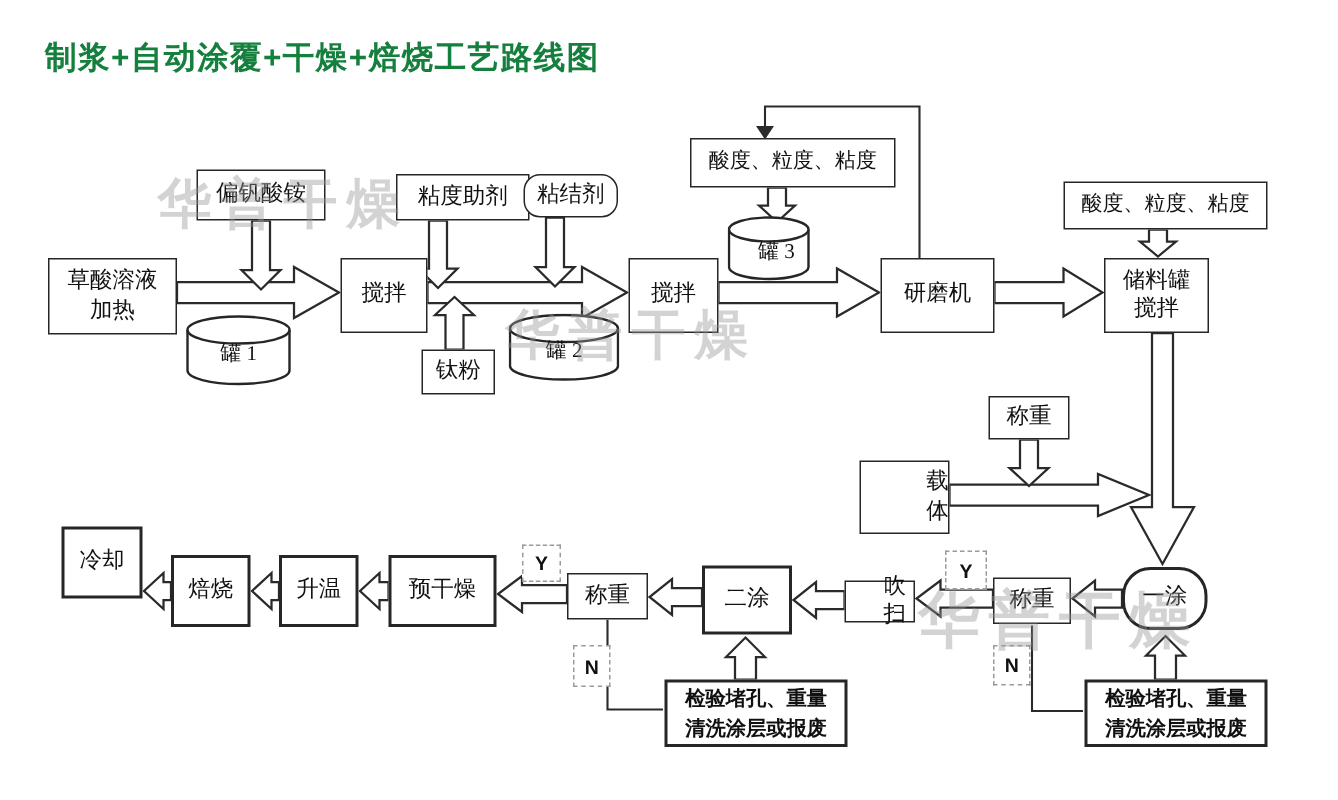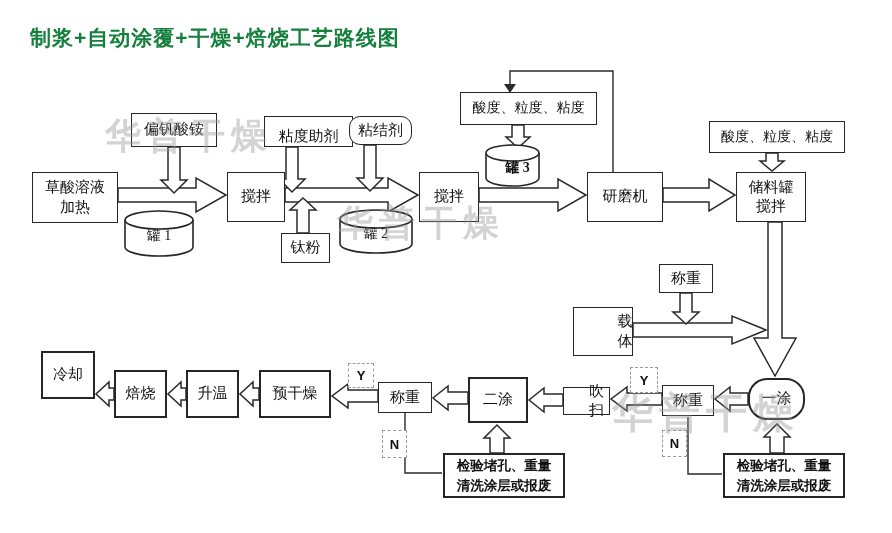--- a/index.html
+++ b/index.html
@@ -70,21 +70,21 @@
       <polyline points="405,413 405,473 442,473" fill="none" stroke="#2a2a2a" stroke-width="1.4"></polyline>
       <polyline points="688,417 688,474 722,474" fill="none" stroke="#2a2a2a" stroke-width="1.4"></polyline>
     </svg>
 
   <div class="title">制浆+自动涂覆+干燥+焙烧工艺路线图</div>
 
   <div class="node box" style="left:131px;top:113px;width:86px;height:34px;"><span>偏钒酸铵</span></div>
   <div class="node box" style="left:32px;top:172px;width:86px;height:51px;"><span>草酸溶液
 加热</span></div>
   <div class="node box" style="left:227px;top:172px;width:58px;height:50px;"><span>搅拌</span></div>
-  <div class="node box" style="left:264px;top:116px;width:89px;height:31px;align-items:flex-end;"><span>粘度助剂</span></div>
+  <div class="node box" style="left:264px;top:116px;width:89px;height:31px;"><span>粘度助剂</span></div>
   <div class="node box" style="left:349px;top:116px;width:63px;height:29px;border-radius:11px;"><span>粘结剂</span></div>
   <div class="node box" style="left:281px;top:233px;width:49px;height:30px;"><span>钛粉</span></div>
   <div class="node box" style="left:419px;top:172px;width:60px;height:50px;"><span>搅拌</span></div>
   <div class="node box" style="left:460px;top:92px;width:137px;height:33px;font-size:14px;"><span>酸度、粒度、粘度</span></div>
   <div class="node box" style="left:587px;top:172px;width:76px;height:50px;"><span>研磨机</span></div>
   <div class="node box" style="left:709px;top:121px;width:136px;height:32px;font-size:14px;"><span>酸度、粒度、粘度</span></div>
   <div class="node box" style="left:736px;top:172px;width:70px;height:50px;"><span>储料罐
 搅拌</span></div>
 
   <div class="node box" style="left:659px;top:264px;width:54px;height:29px;"><span>称重</span></div>
@@ -116,21 +116,21 @@
     </svg>
     <div class="lbl">罐 1</div>
   </div>
   <div class="cyl" style="left:339px;top:209px;width:74px;height:46px;">
     <svg width="74" height="46">
       <path d="M1,10 L1,35 A36,9 0 0 0 73,35 L73,10" fill="#fff" stroke="#262626" stroke-width="1.6"></path>
       <ellipse cx="37" cy="10" rx="36" ry="9" fill="#fff" stroke="#262626" stroke-width="1.6"></ellipse>
     </svg>
     <div class="lbl">罐 2</div>
   </div>
-  <div class="cyl" style="left:485px;top:144px;width:65px;height:44px;font-weight:bold;">
+  <div class="cyl" style="left:485px;top:144px;width:65px;height:44px;">
     <svg width="55" height="44">
       <path d="M1,9 L1,34 A26.5,8 0 0 0 54,34 L54,9" fill="#fff" stroke="#262626" stroke-width="1.6"></path>
       <ellipse cx="27.5" cy="9" rx="26.5" ry="8" fill="#fff" stroke="#262626" stroke-width="1.6"></ellipse>
     </svg>
     <div class="lbl">罐 3</div>
   </div>
 
   <div class="wm" style="left:105px;top:112px;font-size:36px;">华普干燥</div>
   <div class="wm" style="left:337px;top:199px;font-size:36px;">华普干燥</div>
   <div class="wm" style="left:612px;top:386px;font-size:41px;">华普干燥</div>

